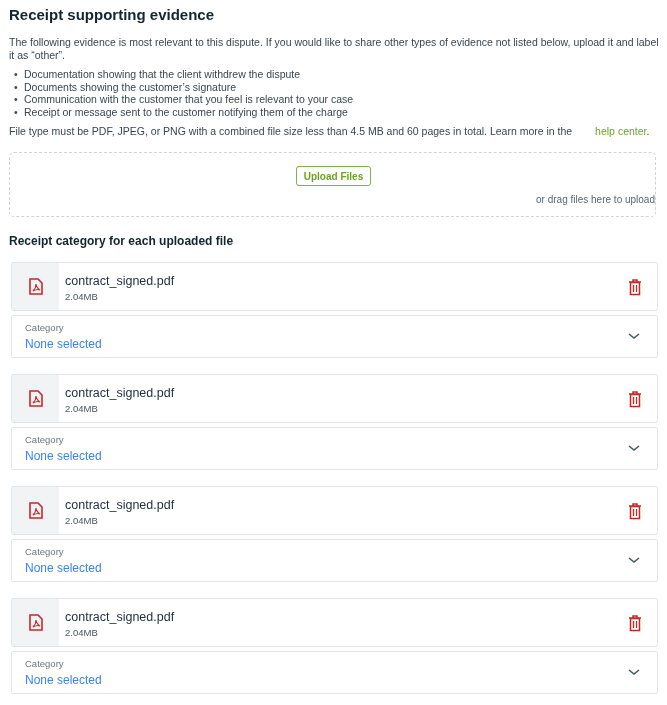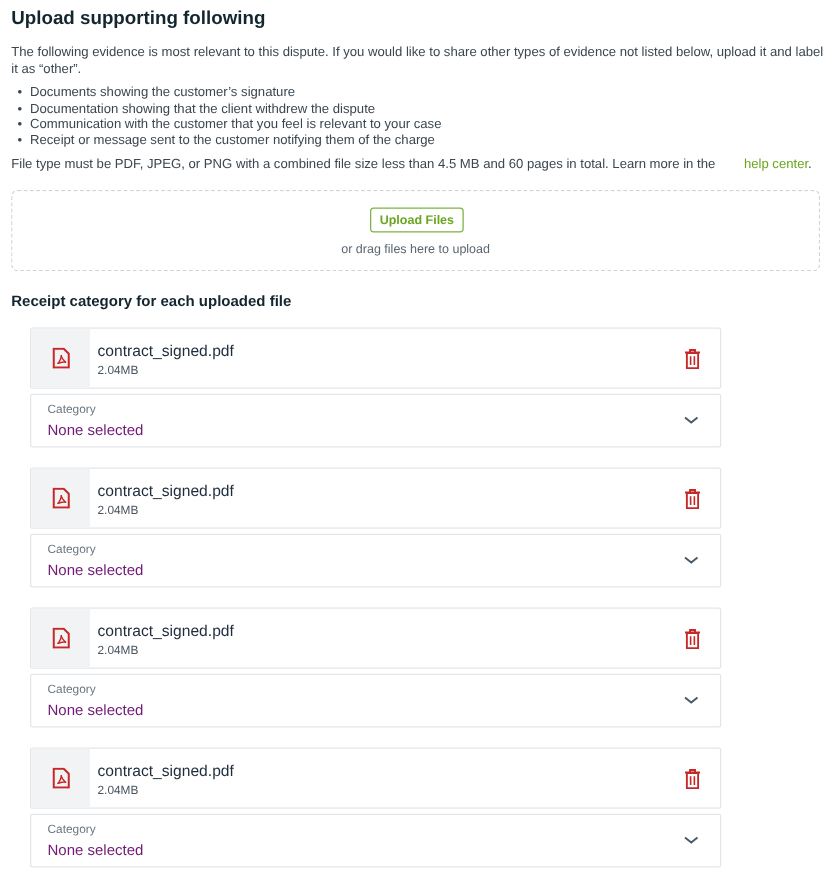--- a/index.html
+++ b/index.html
@@ -6,41 +6,41 @@
   html, body { width: 667px; height: 705px; background: #ffffff; overflow: hidden; }
   body { font-family: "Liberation Sans", "DejaVu Sans", sans-serif; color: #1f2d3d; position: relative; }
   .title { position: absolute; left: 9px; top: 6px; font-size: 15px; font-weight: bold; color: #13262f; }
   .intro { position: absolute; left: 9px; top: 36px; width: 650px; font-size: 10.5px; line-height: 13px; color: #3a4650; }
   .bullets { position: absolute; left: 14px; top: 68px; font-size: 10.5px; line-height: 12.7px; color: #3a4650; list-style: none; }
   .bullets li::before { content: "•"; display: inline-block; width: 10px; }
   .filetype { position: absolute; left: 9px; top: 125px; font-size: 10.5px; color: #3a4650; }
   .filetype a { color: #6aa51f; text-decoration: none; padding-left: 20px; }
   .dropzone { position: absolute; left: 9px; top: 152px; width: 647px; height: 65px; border: 1px dashed #cfd4d8; border-radius: 5px; }
   .select-btn { position: absolute; left: 286px; top: 13px; width: 75px; height: 20px; border: 1.5px solid #7cb342; border-radius: 3px; background: #fff; color: #6aa51f; font-size: 10px; font-weight: bold; text-align: center; line-height: 17px; font-family: "Liberation Sans", sans-serif; }
-  .drag-text { position: absolute; left: 0; width: 100%; top: 41px; text-align: center; font-size: 10px; color: #5a6670; }
+  .drag-text { position: absolute; left: 0; width: 100%; top: 41px; text-align: right; font-size: 10px; color: #5a6670; }
   .assign { position: absolute; left: 9px; top: 234px; font-size: 12px; font-weight: bold; color: #13262f; }
-  .group { position: absolute; left: 24px; width: 553px; }
+  .group { position: absolute; left: 11px; width: 647px; }
   .file-card { position: relative; height: 49px; border: 1px solid #e3e6e9; border-radius: 2px; background: #fff; }
   .file-iconbox { position: absolute; left: 0; top: 0; width: 47px; height: 47px; background: #f2f3f4; display: flex; align-items: center; justify-content: center; }
   .file-name { position: absolute; left: 53px; top: 11px; font-size: 12.5px; color: #1f2d3d; }
   .file-size { position: absolute; left: 53px; top: 28px; font-size: 9.5px; color: #4a5560; }
   .trash { position: absolute; right: 15px; top: 15px; width: 14px; height: 18px; }
   .cat-card { position: relative; margin-top: 4px; height: 43px; border: 1px solid #e3e6e9; border-radius: 2px; background: #fff; padding-left: 32px; }
   .cat-label { position: absolute; left: 13px; top: 6px; font-size: 9.5px; color: #6b7680; }
-  .cat-value { position: absolute; left: 13px; top: 21px; font-size: 12px; color: #701a75; }
+  .cat-value { position: absolute; left: 13px; top: 21px; font-size: 12px; color: #3b82f6; }
   .chev { position: absolute; right: 17px; top: 15px; width: 12px; height: 10px; }
 </style>
 </head>
 <body>
 
-<div class="title">Upload supporting following</div>
+<div class="title">Receipt supporting evidence</div>
 <p class="intro">The following evidence is most relevant to this dispute. If you would like to share other types of evidence not listed below, upload it and label it as “other”.</p>
 <ul class="bullets">
+  <li>Documentation showing that the client withdrew the dispute</li>
   <li>Documents showing the customer’s signature</li>
-  <li>Documentation showing that the client withdrew the dispute</li>
   <li>Communication with the customer that you feel is relevant to your case</li>
   <li>Receipt or message sent to the customer notifying them of the charge</li>
 </ul>
 <p class="filetype"><span>File type must be PDF, JPEG, or PNG with a combined file size less than 4.5 MB and 60 pages in total. Learn more in the </span><a href="#">help center</a><span>.</span></p>
 
 <div class="dropzone">
   <button class="select-btn">Upload Files</button>
   <div class="drag-text">or drag files here to upload</div>
 </div>
 

